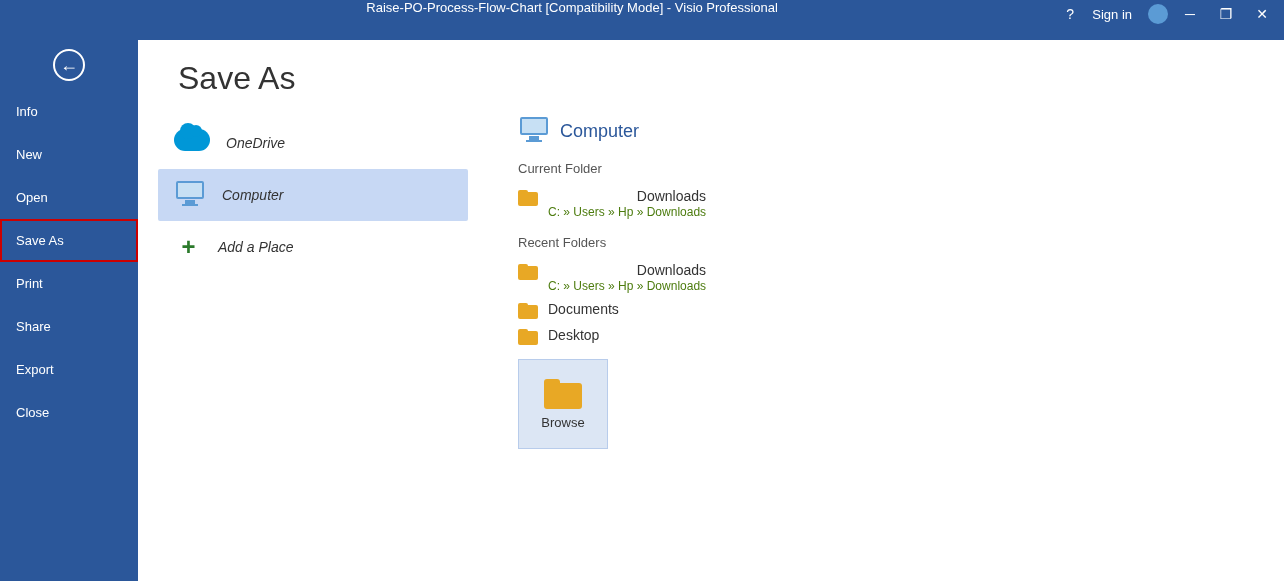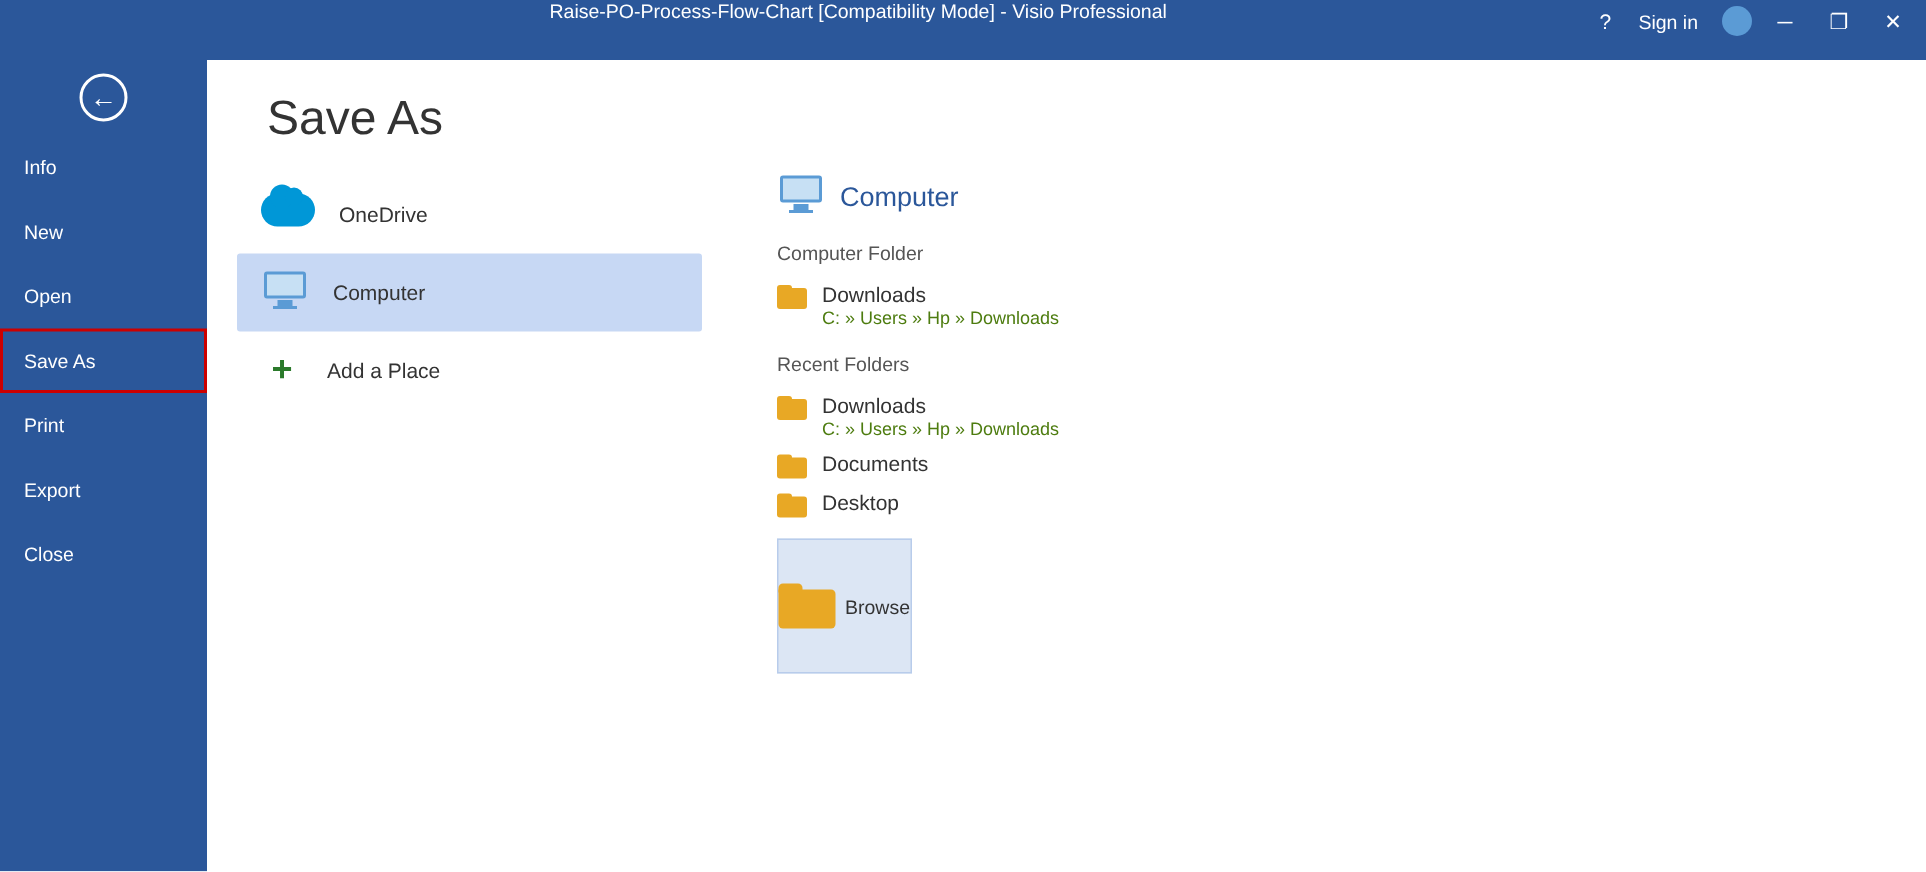--- a/index.html
+++ b/index.html
@@ -119,20 +119,21 @@
       display: flex;
       flex: 1;
       overflow: hidden;
     }
 
     
     .left-panel {
       width: 350px;
       padding: 10px 20px;
       flex-shrink: 0;
+      font-style: italic;
     }
     .location-item {
       display: flex;
       align-items: center;
       gap: 16px;
       padding: 12px 16px;
       cursor: pointer;
       border-radius: 2px;
     }
     .location-item.selected { background: #c7d8f4; }
@@ -245,34 +246,35 @@
       width: 10px; height: 4px;
       background: #e8a825;
       border-radius: 2px 2px 0 0;
       position: absolute;
       top: 0; left: 0;
     }
     .folder-name {
       font-size: 14px;
       color: #333;
       font-weight: 400;
+      text-align: right;
     }
     .folder-path {
       font-size: 12px;
       color: #4d7c0f;
       margin-top: 1px;
     }
     .folder-text-group { display: flex; flex-direction: column; }
 
     .browse-tile {
       width: 90px; height: 90px;
       background: #dce6f4;
       border: 1px solid #b8cceb;
       display: flex;
-      flex-direction: row;
+      flex-direction: column;
       align-items: center;
       justify-content: center;
       cursor: pointer;
       margin-top: 10px;
       gap: 6px;
     }
     .browse-folder-icon {
       width: 38px; height: 30px;
       position: relative;
     }
@@ -333,20 +335,23 @@
     <div class="sidebar-item">
       <span>Open</span>
     </div>
     <div class="sidebar-item highlighted" style="outline:2px solid #c00; outline-offset:-2px; color:#fff;">
       <span>Save As</span>
     </div>
     <div class="sidebar-item">
       <span>Print</span>
     </div>
     <div class="sidebar-item">
+      <span>Share</span>
+    </div>
+    <div class="sidebar-item">
       <span>Export</span>
     </div>
     <div class="sidebar-item">
       <span>Close</span>
     </div>
   </div>
 
   <div class="content">
     <div class="content-header">
       <h1 class="page-title">Save As</h1>
@@ -383,21 +388,21 @@
 
         <div class="computer-heading">
           <div class="computer-heading-icon">
             <div class="computer-screen"></div>
             <div class="computer-stand"></div>
             <div class="computer-base"></div>
           </div>
           <span class="computer-heading-title">Computer</span>
         </div>
 
-        <div class="section-label">Computer Folder</div>
+        <div class="section-label">Current Folder</div>
         <div class="folder-item">
           <div class="folder-icon">
             <div class="folder-tab"></div>
             <div class="folder-body"></div>
           </div>
           <div class="folder-text-group">
             <span class="folder-name">Downloads</span>
             <span class="folder-path">C: » Users » Hp » Downloads</span>
           </div>
         </div>

